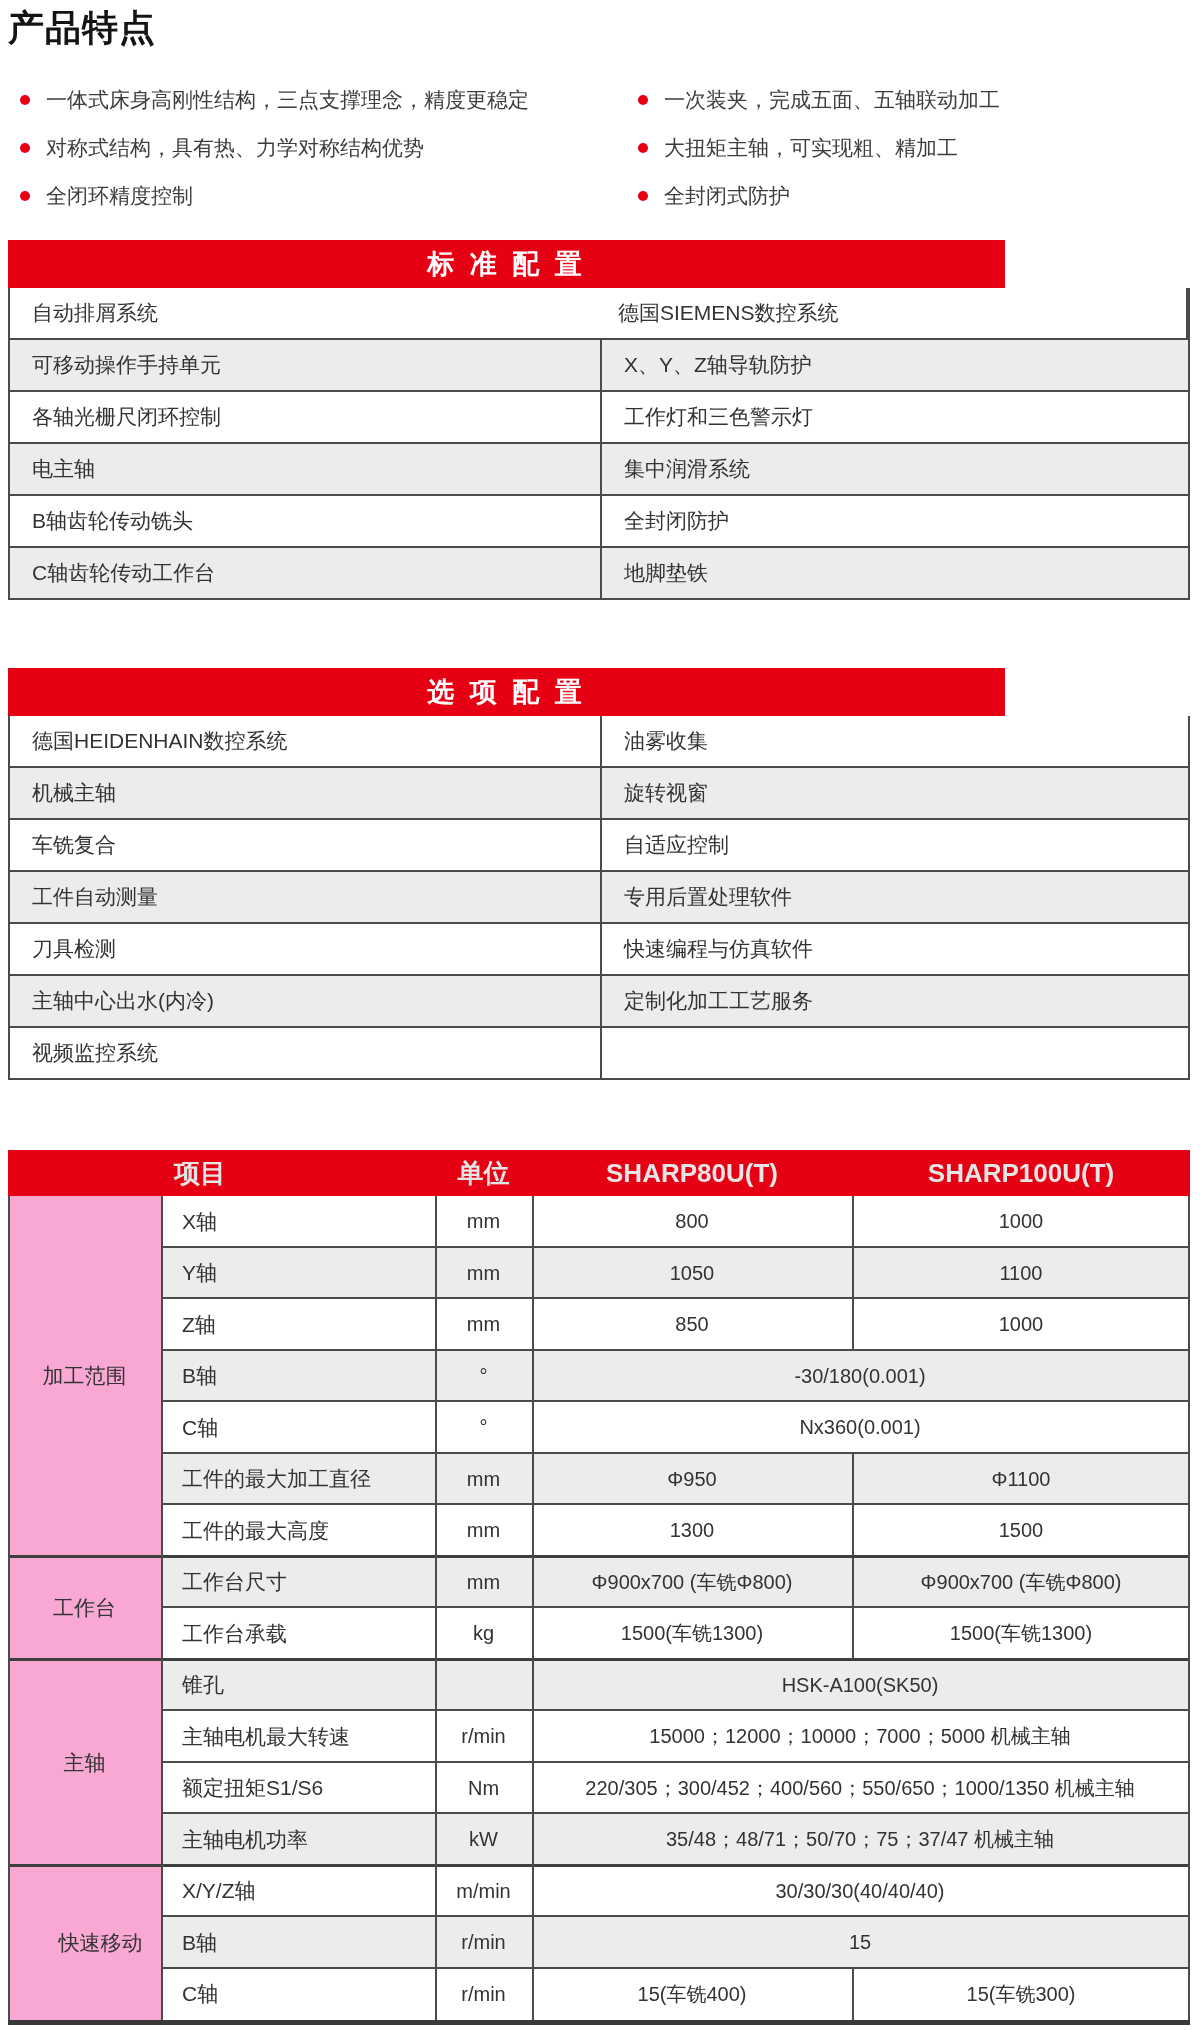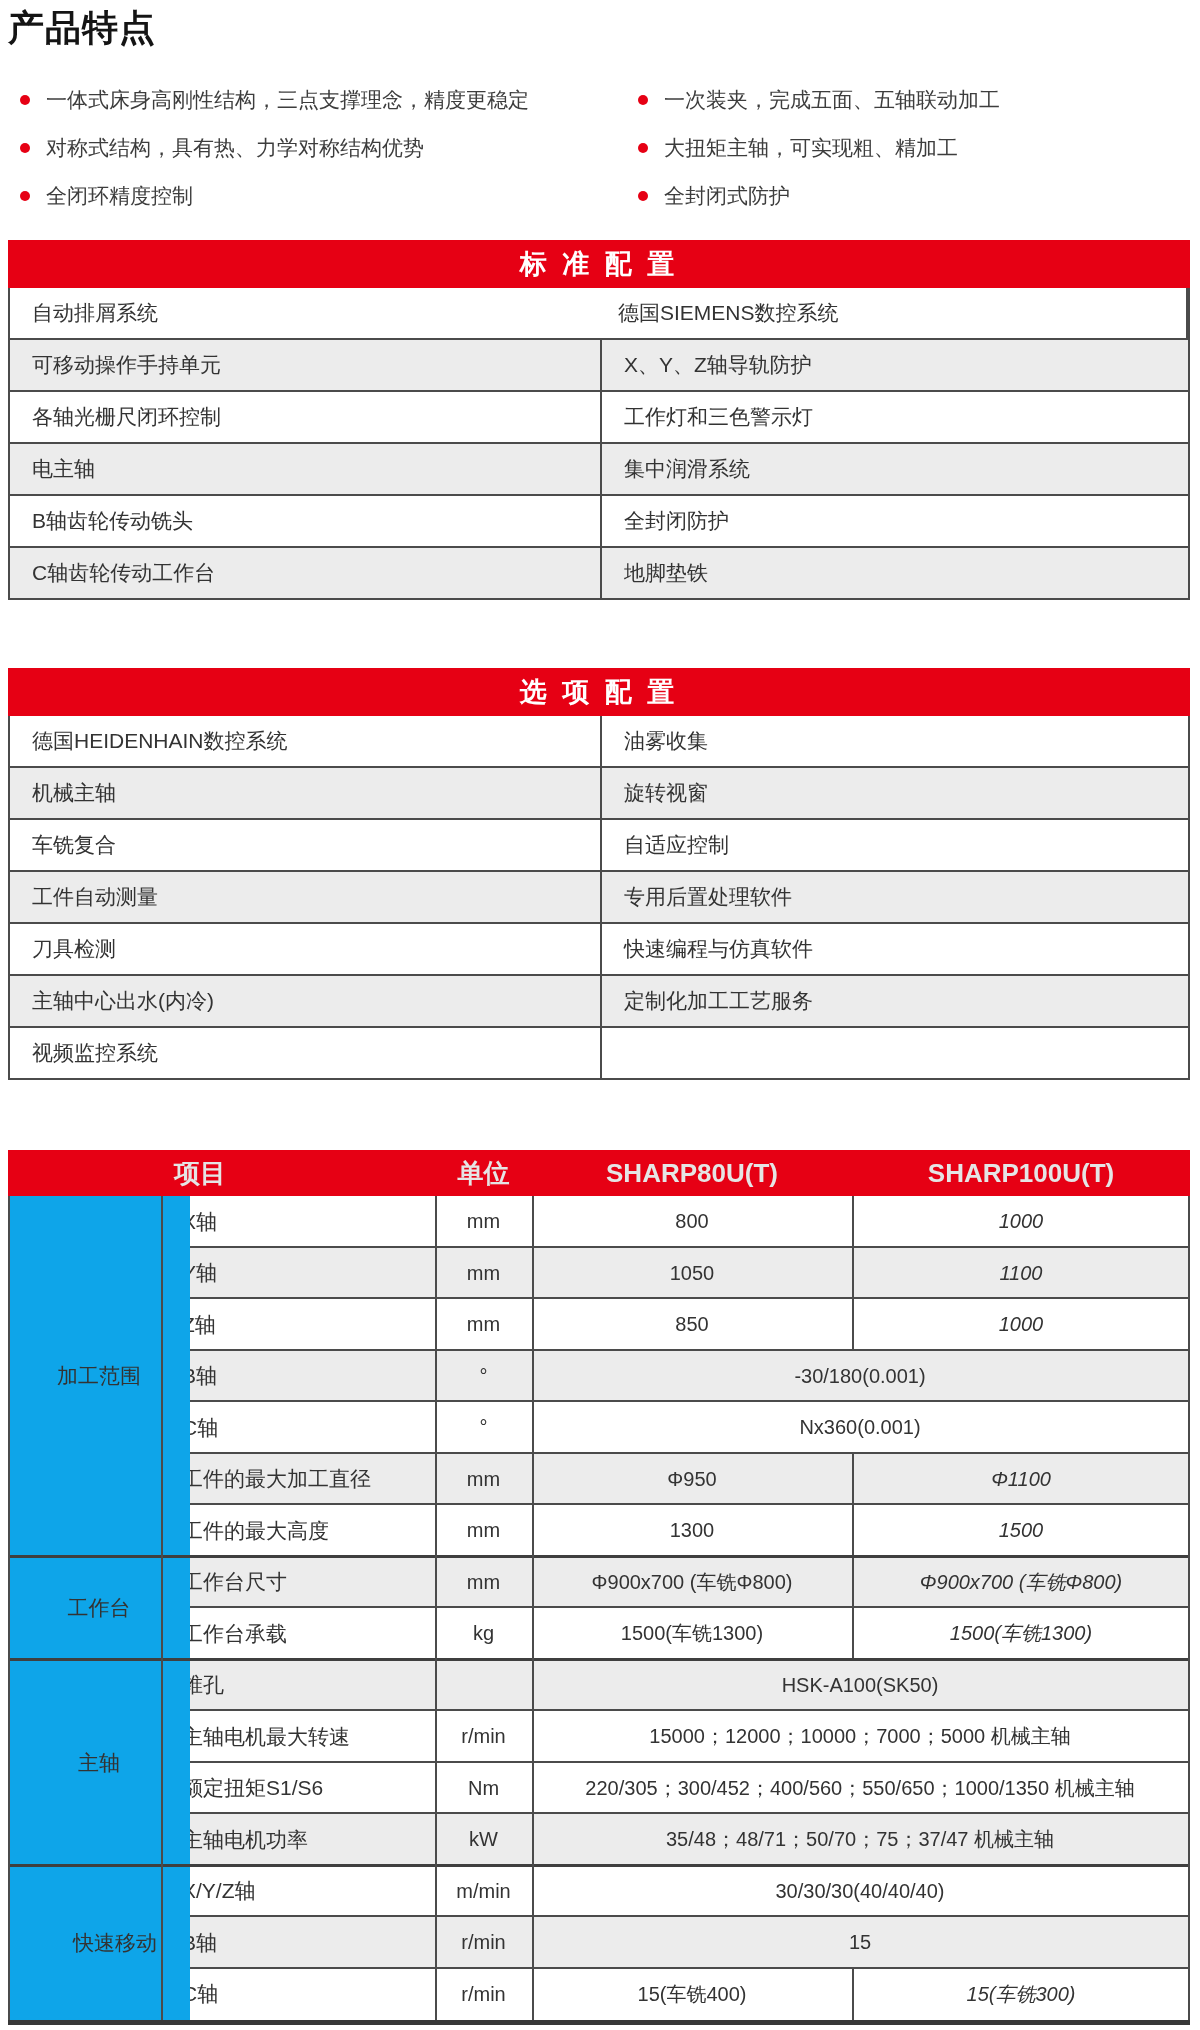--- a/index.html
+++ b/index.html
@@ -20,21 +20,21 @@
   .features{ position:absolute; top:76px; left:0; width:1200px; height:150px; }
   .feature-col{ position:absolute; top:0; }
   .feature-col.left{ left:20px; width:600px; }
   .feature-col.right{ left:638px; width:560px; }
   .feature-item{ height:48px; display:flex; align-items:center;
     font-size:21px; color:#3d3d3d; }
   .dot{ width:10px; height:10px; border-radius:50%; background:var(--red);
     margin-right:16px; flex:none; }
 
   
-  .bar{ position:absolute; left:8px; width:1182px; height:48px;
+  .bar{ position:absolute; left:8px; width:997px; height:48px;
     background:var(--red); color:#fff; display:flex; align-items:center;
     justify-content:center; font-size:27px; font-weight:700; letter-spacing:4px; }
   #bar-standard{ top:240px; }
   #bar-optional{ top:668px; }
 
   
   .cfg-table{ position:absolute; left:8px; width:1182px;
     border-left:2px solid var(--line); border-right:2px solid var(--line); }
   #std-table{ top:288px; }
   #opt-table{ top:716px; }
@@ -60,26 +60,26 @@
   .spec-row{ position:absolute; left:153px; width:1027px; height:53.5px;
     display:flex; background:#fff; border-top:2px solid var(--line); }
   .spec-row.first{ border-top:none; height:51.5px; }
   .spec-row.shaded{ background:var(--shade); }
   .sp-cell{ display:flex; align-items:center; color:var(--txt); }
   .sp-item{ width:274px; padding-left:21px; font-size:21px; }
   .sp-unit{ width:97px; justify-content:center; font-size:20px; }
   .sp-val{ justify-content:center; font-size:20px; }
   .sp-merged{ flex:1; }
   .sp-v1{ width:320px; }
-  .sp-v2{ flex:1; border-left:2px solid var(--line);font-style:italic; }
+  .sp-v2{ flex:1; border-left:2px solid var(--line); }
 
   .vline{ position:absolute; top:0; height:824px; width:2px; background:var(--line); }
   .sline{ position:absolute; left:0; width:1182px; height:3px; background:#3f3f3f; z-index:3; }
   .bline{ position:absolute; left:0; top:824px; width:1182px; height:5px; background:#383838; }
-  .stub{ position:absolute; left:0; width:182px; background:#0ea5e9; display:flex;
+  .stub{ position:absolute; left:0; width:153px; background:#f9a8d4; display:flex;
     align-items:center; justify-content:center; font-size:21px; color:var(--txt); z-index:2; }
 </style>
 </head>
 <body>
 
 <h1 class="page-title">产品特点</h1>
 
 <div class="features">
   <div class="feature-col left" id="features-left">
       <div class="feature-item">

